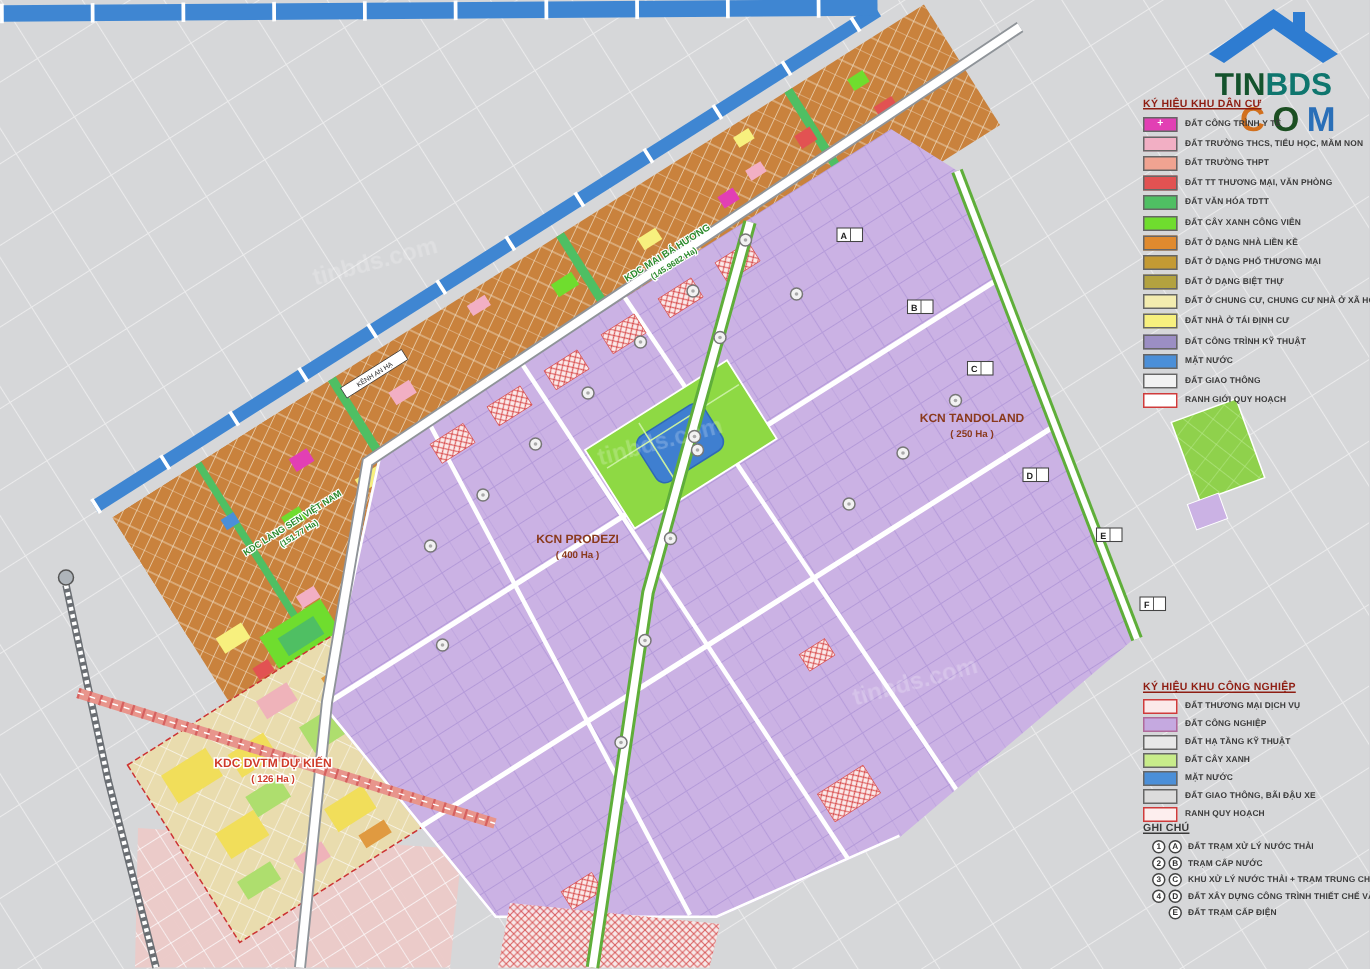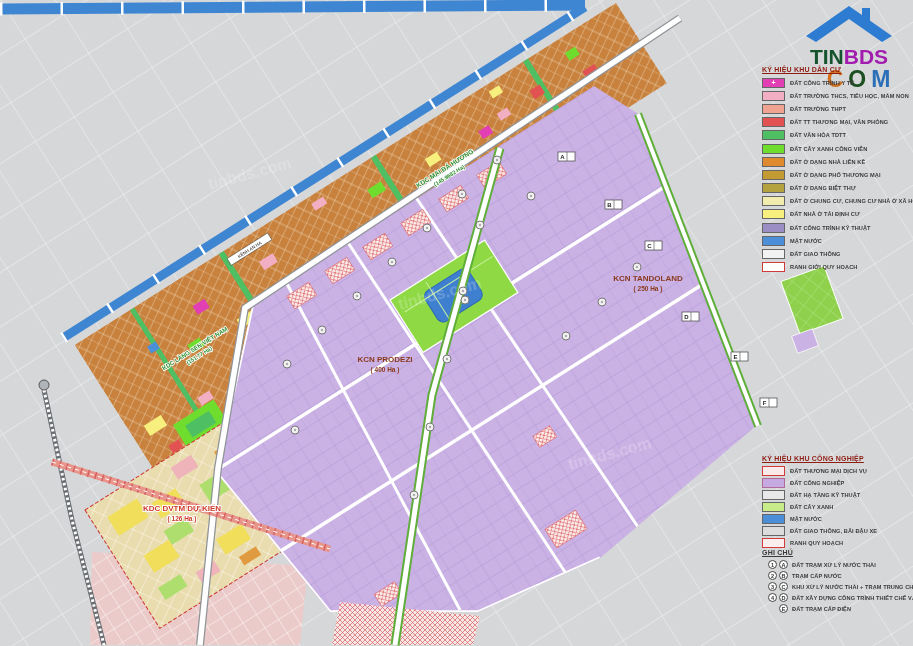--- a/index.html
+++ b/index.html
@@ -311,21 +311,21 @@
         <circle cx="295" cy="430" r="1.2" fill="#aaa"></circle>
       </g>
 </svg>
 
 <div id="logo">
   <svg width="86" height="40" viewBox="0 0 86 40">
     <rect x="56" y="2" width="8" height="14" fill="#2e7cd1"></rect>
     <polygon points="43,0 86,30 76,36 43,13 10,36 0,30" fill="#2e7cd1"></polygon>
   </svg>
   <div class="row1">
-    <span id="logo-top1" style="color: #14532d;">TIN</span><span id="logo-top2" style="color: #a21caf;">BDS</span>
+    <span id="logo-top1" style="color: #14532d;">TIN</span><span id="logo-top2" style="color: #0f766e;">BDS</span>
   </div>
   <div class="row2" id="logo-bottom"><span style="color: rgb(210, 112, 30);">C</span><span style="color: rgb(28, 79, 34);">O</span><span style="color: rgb(42, 111, 184);">M</span></div>
 </div>
 
 <div class="panel" style="top:66px">
   <div class="panel-title">KÝ HIỆU KHU DÂN CƯ</div>
   <div>
         <div class="lg-row">
           <span class="sw " style="background: rgb(226, 63, 180);">+</span>
           <span class="lb">ĐẤT CÔNG TRÌNH Y TẾ</span>

